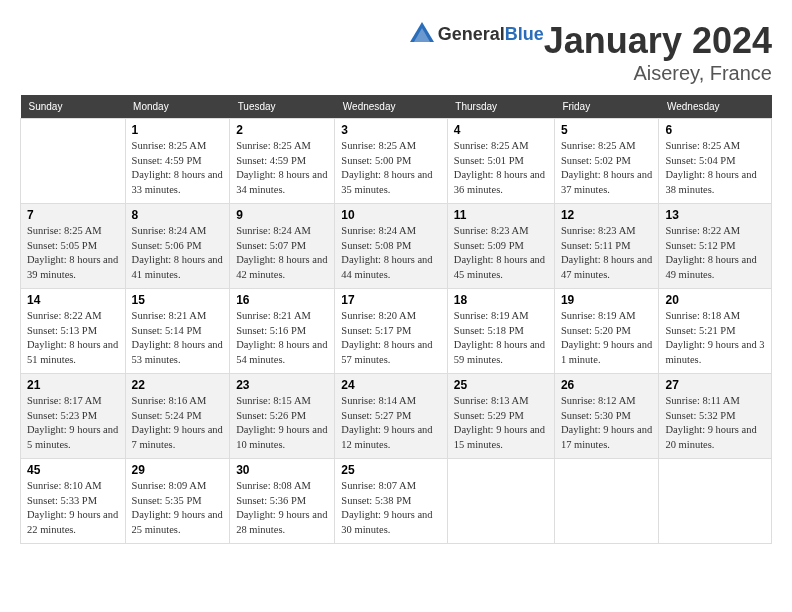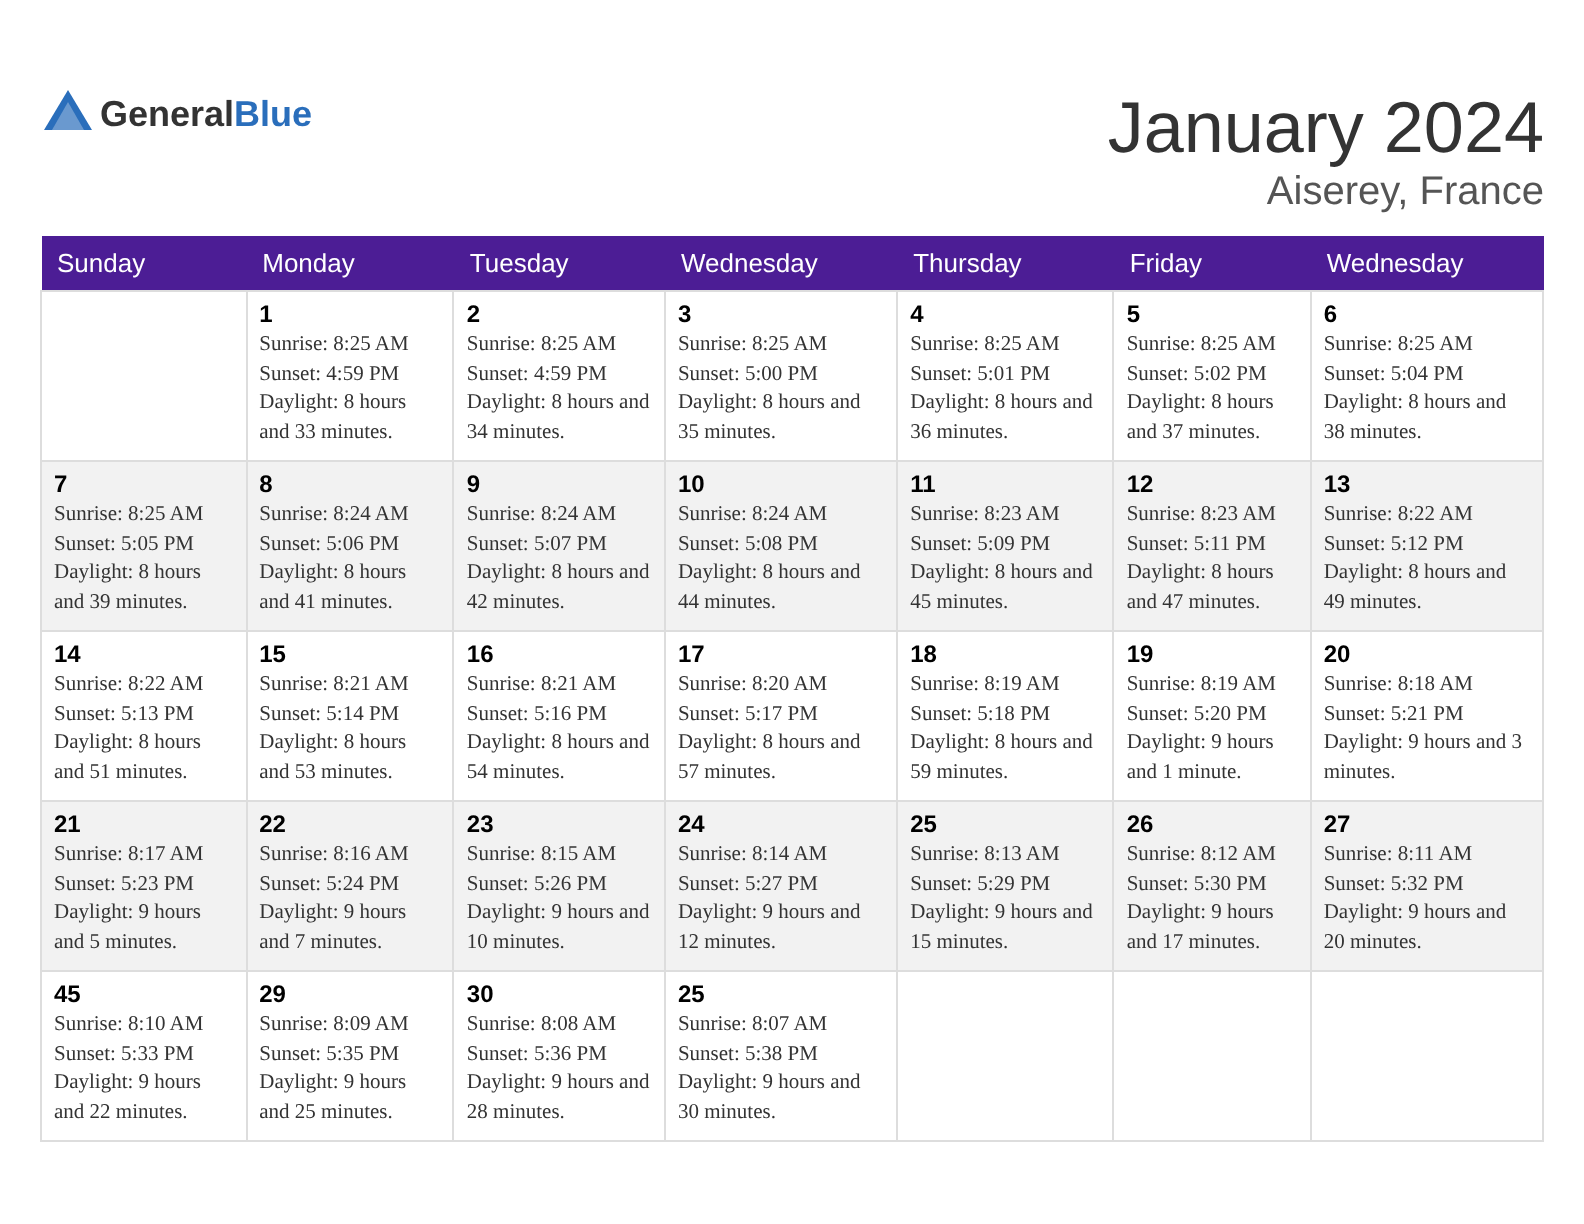--- a/index.html
+++ b/index.html
@@ -5,24 +5,23 @@
     * { box-sizing: border-box; margin: 0; padding: 0; }
     body {
       font-family: Arial, sans-serif;
       background: #fff;
       width: 792px;
       min-height: 612px;
       padding: 20px;
     }
     .header {
       display: flex;
-      justify-content: space-between;
+      justify-content: flex-end;
       align-items: flex-start;
       margin-bottom: 10px;
-      margin-top: 23px;
     }
     .logo {
       display: flex;
       align-items: center;
     }
     .logo-text-general {
       font-size: 18px;
       font-weight: bold;
       color: #333;
     }
@@ -35,37 +34,37 @@
       width: 28px;
       height: 28px;
       margin-right: 2px;
     }
     .title-block {
       text-align: right;
     }
     .month-title {
       font-size: 36px;
       color: #333;
-      font-weight: normal;
+      font-weight: bold;
     }
     .location-title {
       font-size: 20px;
       color: #555;
     }
     table {
       width: 100%;
       border-collapse: collapse;
       font-size: 11px;
     }
     thead th {
-      background-color: #4c1d95;
+      background-color: #404040;
       color: #fff;
       padding: 6px 8px;
       text-align: left;
-      font-size: 13px;
+      font-size: 10px;
       font-weight: normal;
     }
     tbody td {
       border: 1px solid #ddd;
       vertical-align: top;
       padding: 4px 6px;
       min-height: 70px;
       height: 85px;
     }
     .day-num {

